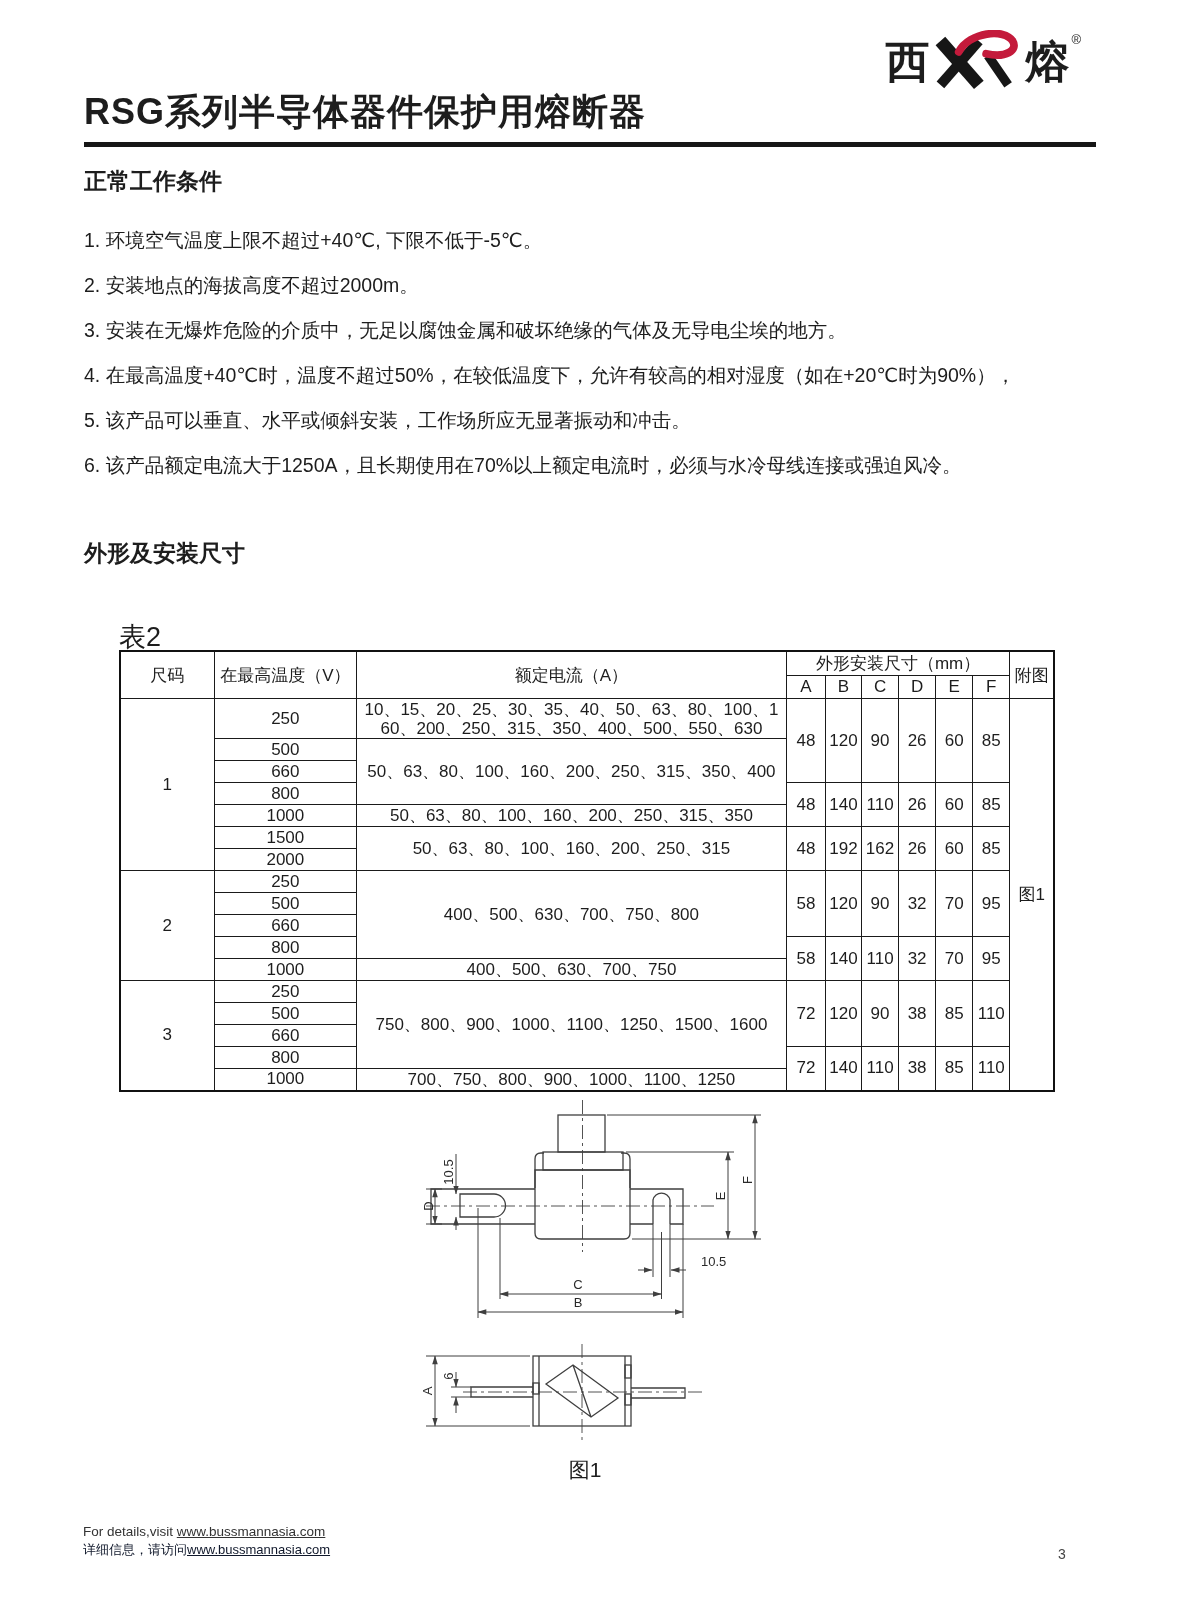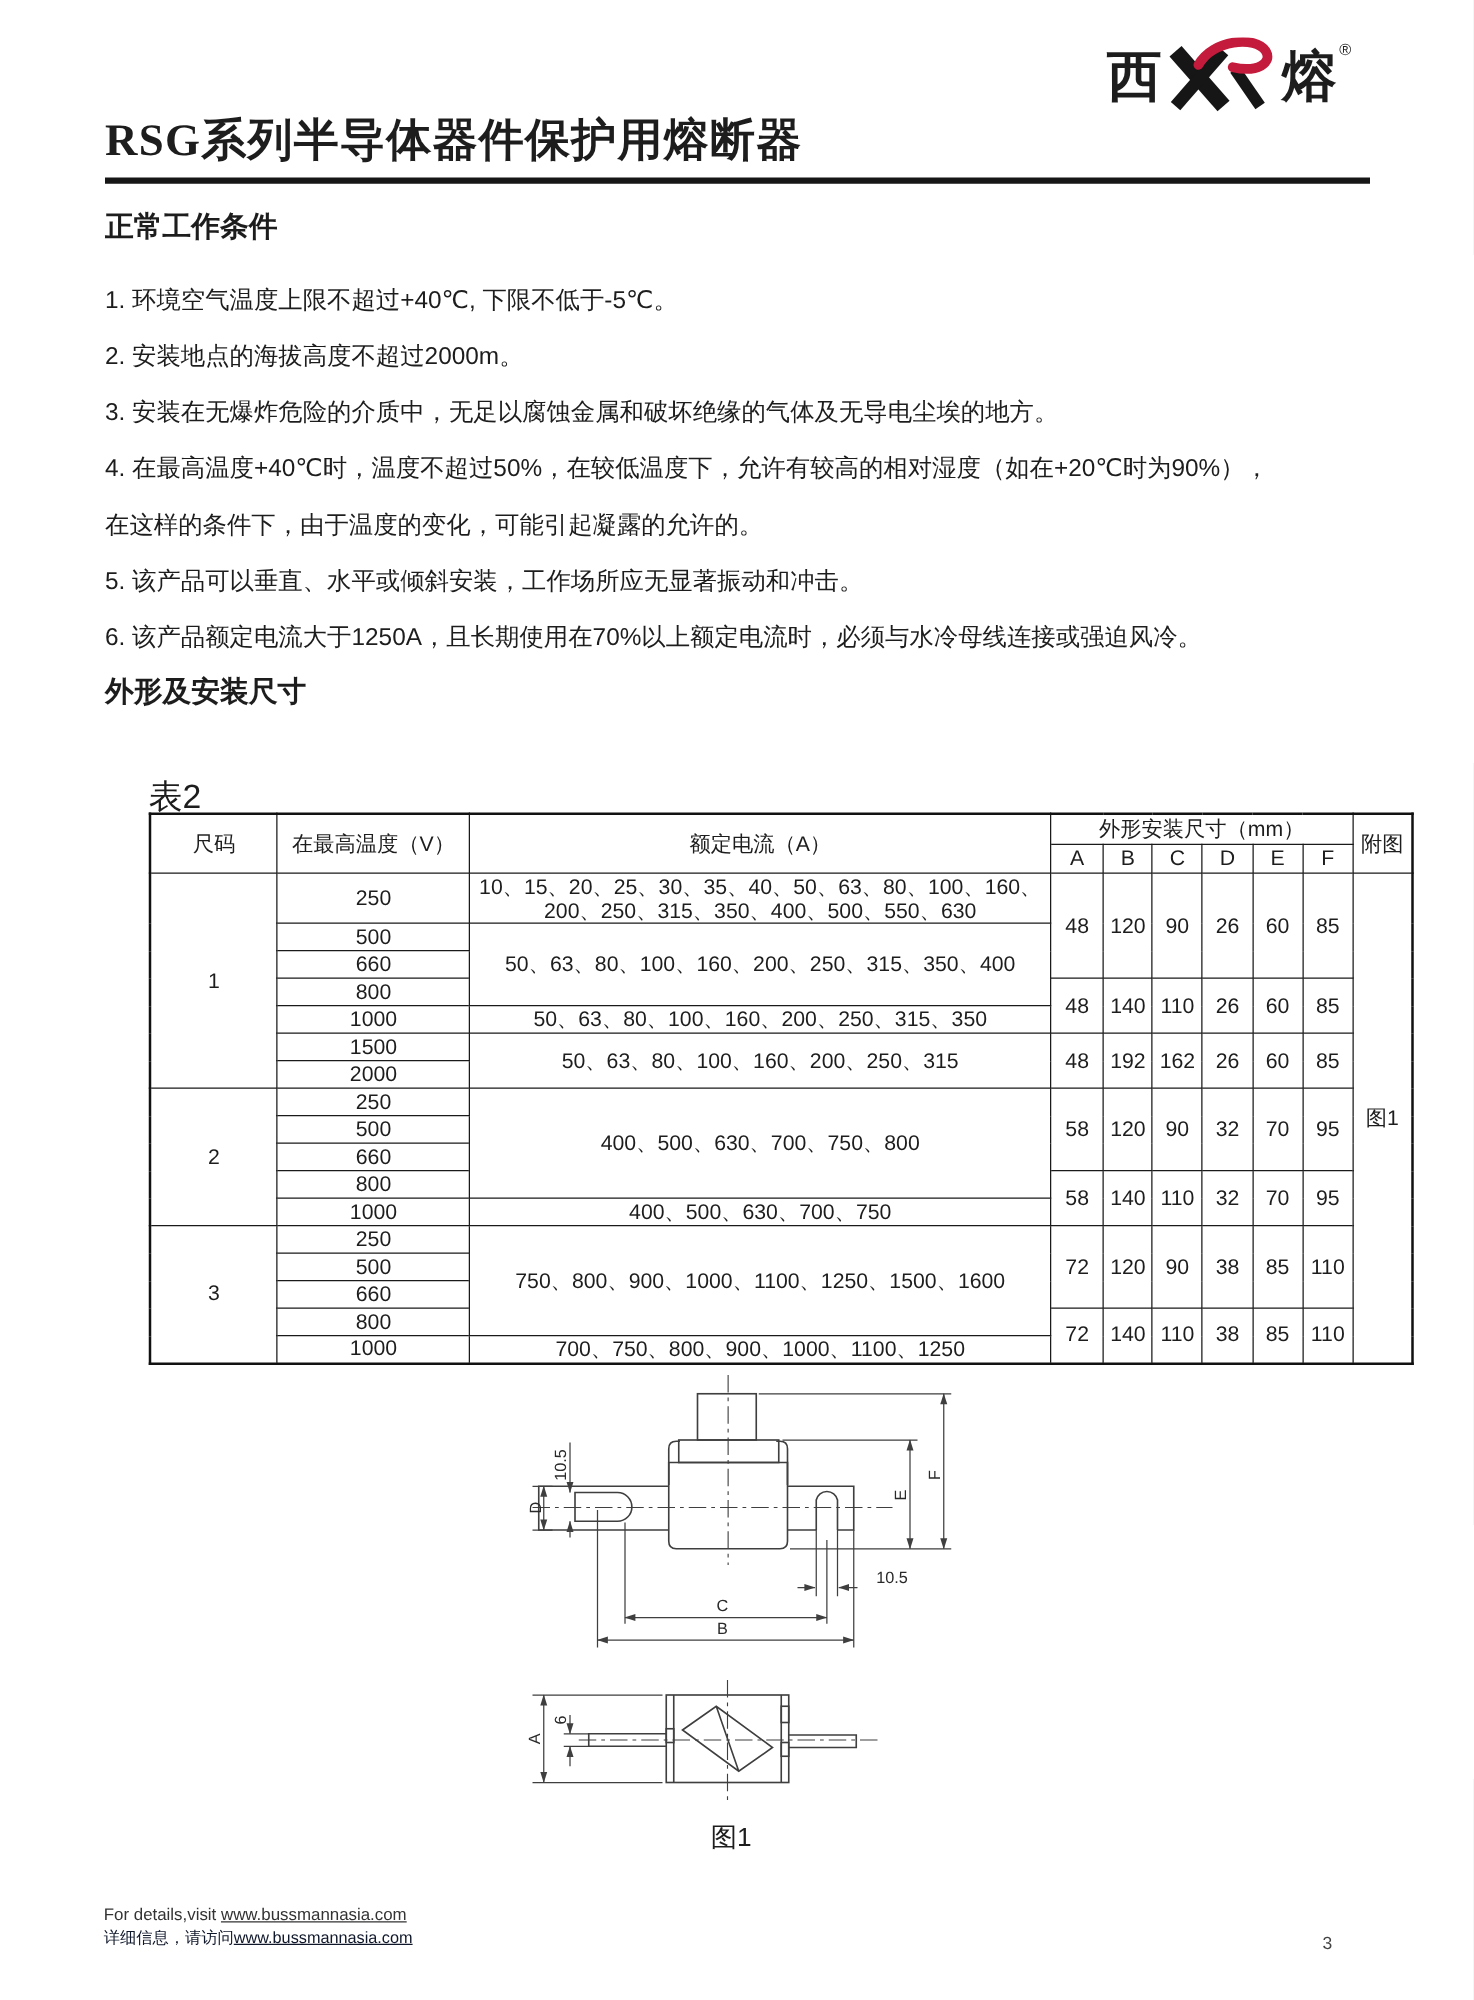--- a/index.html
+++ b/index.html
@@ -3,29 +3,29 @@
 <meta charset="utf-8">
 <style>
   html,body{margin:0;padding:0;background:#e8e8e8;}
   .page{position:relative;width:1179px;height:1600px;background:#ffffff;margin:0 auto;
         font-family:"Liberation Sans","DejaVu Sans",sans-serif;color:#1d1d1d;overflow:hidden;}
   
   .logo{position:absolute;top:30px;right:98px;display:flex;align-items:center;gap:2px;}
   .logo .cjk{font-size:44px;font-weight:900;letter-spacing:0;line-height:1;}
   .logo .reg{font-size:13px;align-self:flex-start;margin-top:2px;}
   
-  .title{position:absolute;left:84px;top:88px;font-size:36px;font-weight:800;letter-spacing:1px;font-family:Liberation Serif, serif;}
+  .title{position:absolute;left:84px;top:88px;font-size:36px;font-weight:800;letter-spacing:1px;}
   .rule{position:absolute;left:84px;top:142px;width:1012px;height:5px;background:#161616;}
   .h2{position:absolute;left:84px;font-size:23px;font-weight:700;text-align:right;}
   .paras{position:absolute;left:84px;top:218px;width:1016px;}
   .paras p{margin:0;font-size:19.5px;line-height:45px;}
   .note{position:absolute;left:96px;top:583px;font-size:19.5px;}
   .tcaption{position:absolute;left:119px;top:619px;width:936px;text-align:left;font-size:27px;}
   
-  table.dims{position:absolute;left:119px;top:650px;width:1012px;border-collapse:collapse;
+  table.dims{position:absolute;left:119px;top:650px;width:936px;border-collapse:collapse;
              table-layout:fixed;border:2px solid #111;}
   table.dims th,table.dims td{border:1px solid #1a1a1a;font-size:17px;font-weight:normal;
              text-align:center;padding:0 3px;overflow:hidden;}
   table.dims thead tr{height:23px;}
   table.dims tbody tr{height:22px;}
   table.dims tbody tr.tall-row{height:40px;}
   td.current{text-align:left;padding-left:6px;line-height:19px;word-break:break-all;}
   
   .fig1{position:absolute;left:418px;top:1092px;}
   .fig2{position:absolute;left:418px;top:1336px;}
@@ -59,21 +59,20 @@
 
   <div class="title">RSG系列半导体器件保护用熔断器</div>
   <div class="rule"></div>
 
   <div class="h2" style="top:166px">正常工作条件</div>
   <div class="paras">
     <p>1. 环境空气温度上限不超过+40℃, 下限不低于-5℃。</p>
     <p>2. 安装地点的海拔高度不超过2000m。</p>
     <p>3. 安装在无爆炸危险的介质中，无足以腐蚀金属和破坏绝缘的气体及无导电尘埃的地方。</p>
     <p>4. 在最高温度+40℃时，温度不超过50%，在较低温度下，允许有较高的相对湿度（如在+20℃时为90%），</p>
-    <p>在这样的条件下，由于温度的变化，可能引起凝露的允许的。</p>
     <p>5. 该产品可以垂直、水平或倾斜安装，工作场所应无显著振动和冲击。</p>
     <p>6. 该产品额定电流大于1250A，且长期使用在70%以上额定电流时，必须与水冷母线连接或强迫风冷。</p>
   </div>
 
   <div class="h2" style="top:538px">外形及安装尺寸</div>
   <div class="tcaption">表2</div>
 
   <table class="dims">
     <colgroup>
       <col style="width:94px">

